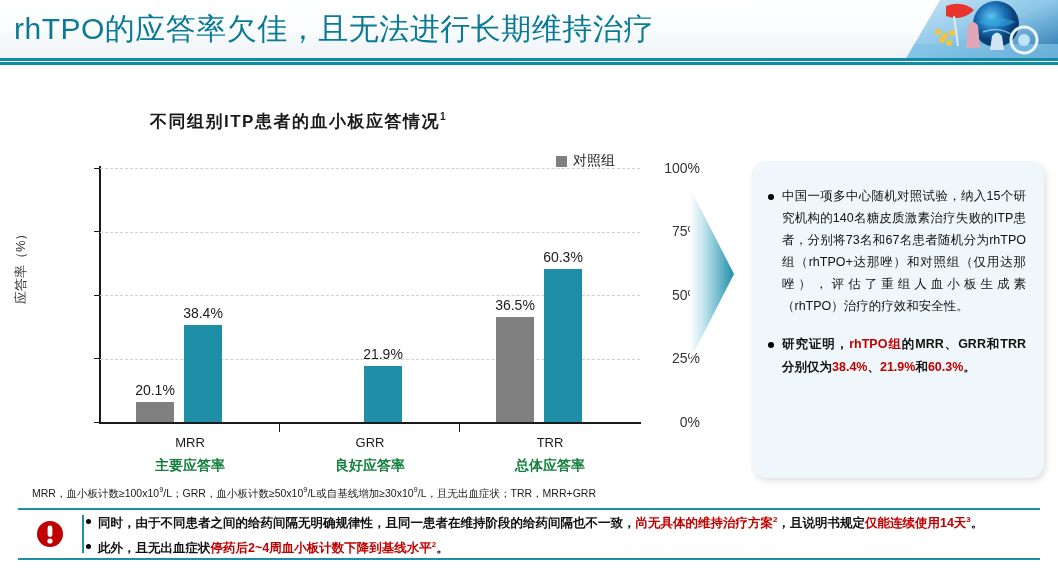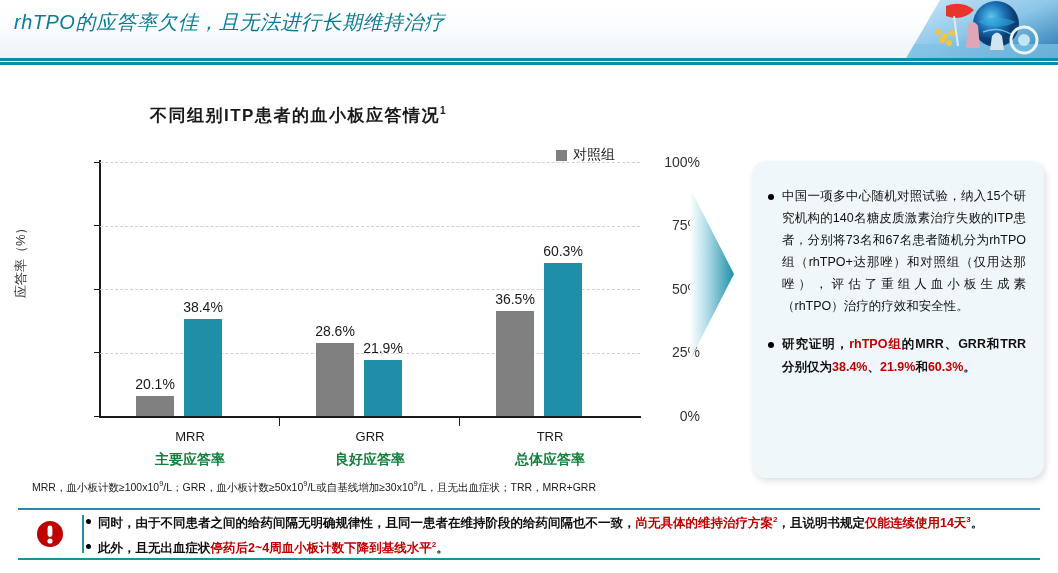--- a/index.html
+++ b/index.html
@@ -12,39 +12,39 @@
   .slide { position: relative; width: 1058px; height: 573px; background: #fff; }
 
   
   .header {
     position: absolute; left: 0; top: 0; width: 1058px; height: 58px;
     background: linear-gradient(180deg,#ffffff 0%,#fbfdfe 45%,#eef3f7 100%);
     overflow: hidden;
   }
   .header-title {
     position: absolute; left: 14px; top: 9px;
-    font-size: 20px; color: #0b7b95; letter-spacing: 0.5px;
-    white-space: nowrap; font-weight: 400; font-style: italic;
+    font-size: 30px; color: #0b7b95; letter-spacing: 0.5px;
+    white-space: nowrap; font-weight: 400;
   }
   .header-rule1 {
     position: absolute; left: 0; top: 58px; width: 1058px; height: 3px;
     background: #0e8ba6;
   }
   .header-rule2 {
     position: absolute; left: 0; top: 62px; width: 1058px; height: 3px;
     background: #0e8ba6;
   }
   .header-deco {
     position: absolute; right: 0; top: 0; width: 160px; height: 62px;
     overflow: hidden;
   }
   .header-deco svg { display: block; }
 
   
-  .chart-wrap { position: absolute; left: 0; top: 66px; width: 700px; height: 430px; text-decoration: underline; }
+  .chart-wrap { position: absolute; left: 0; top: 72px; width: 700px; height: 430px; text-decoration: underline; }
   .chart-title {
     position: absolute; left: 150px; top: 38px;
     font-size: 17px; font-weight: bold; color: #1a1a1a; letter-spacing: 1.5px;
     white-space: nowrap;
   }
   .chart-title sup { font-size: 10px; font-weight: bold; letter-spacing: 0; }
 
   .legend {
     position: absolute; left: 556px; top: 80px;
     display: flex; align-items: center; gap: 6px;
@@ -235,23 +235,20 @@
       <div class="gridline" style="top:127px;"></div>
       <div class="gridline" style="top:190.5px;"></div>
 
       <div class="bar ctrl" style="left:36px;  height:20.1px;">
         <span class="bar-label">20.1%</span>
       </div>
       <div class="bar rhtpo" style="left:84px;  height:97.5px;">
         <span class="bar-label">38.4%</span>
       </div>
 
-      <div class="bar ctrl" style="left:216px; height:72.6px;">
-        <span class="bar-label">28.6%</span>
-      </div>
       <div class="bar rhtpo" style="left:264px; height:55.6px;">
         <span class="bar-label">21.9%</span>
       </div>
 
       <div class="bar ctrl" style="left:396px; height:105px;">
         <span class="bar-label">36.5%</span>
       </div>
       <div class="bar rhtpo" style="left:444px; height:153.2px;">
         <span class="bar-label">60.3%</span>
       </div>

